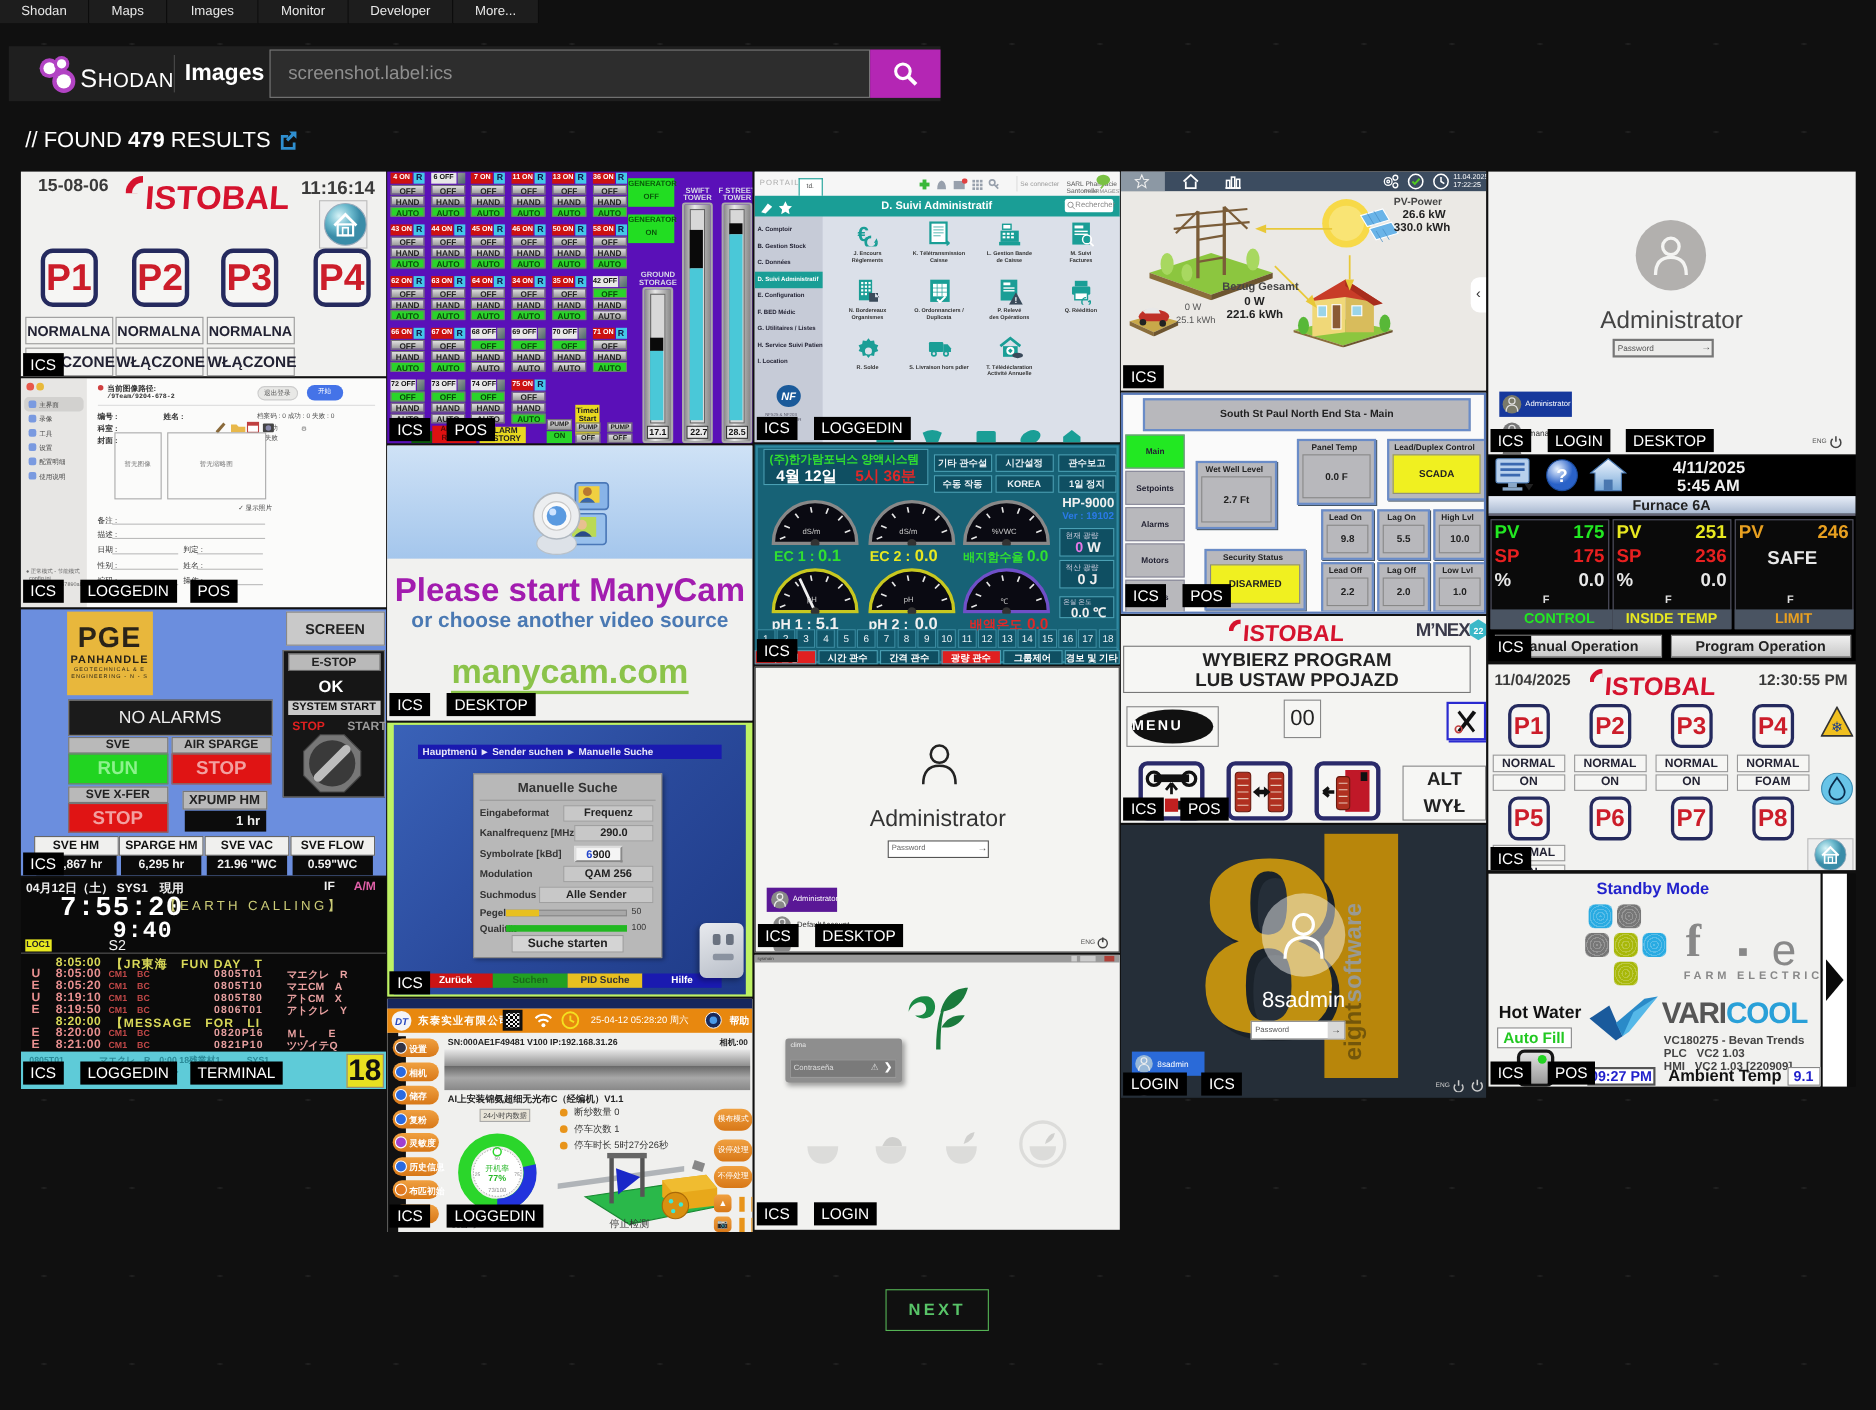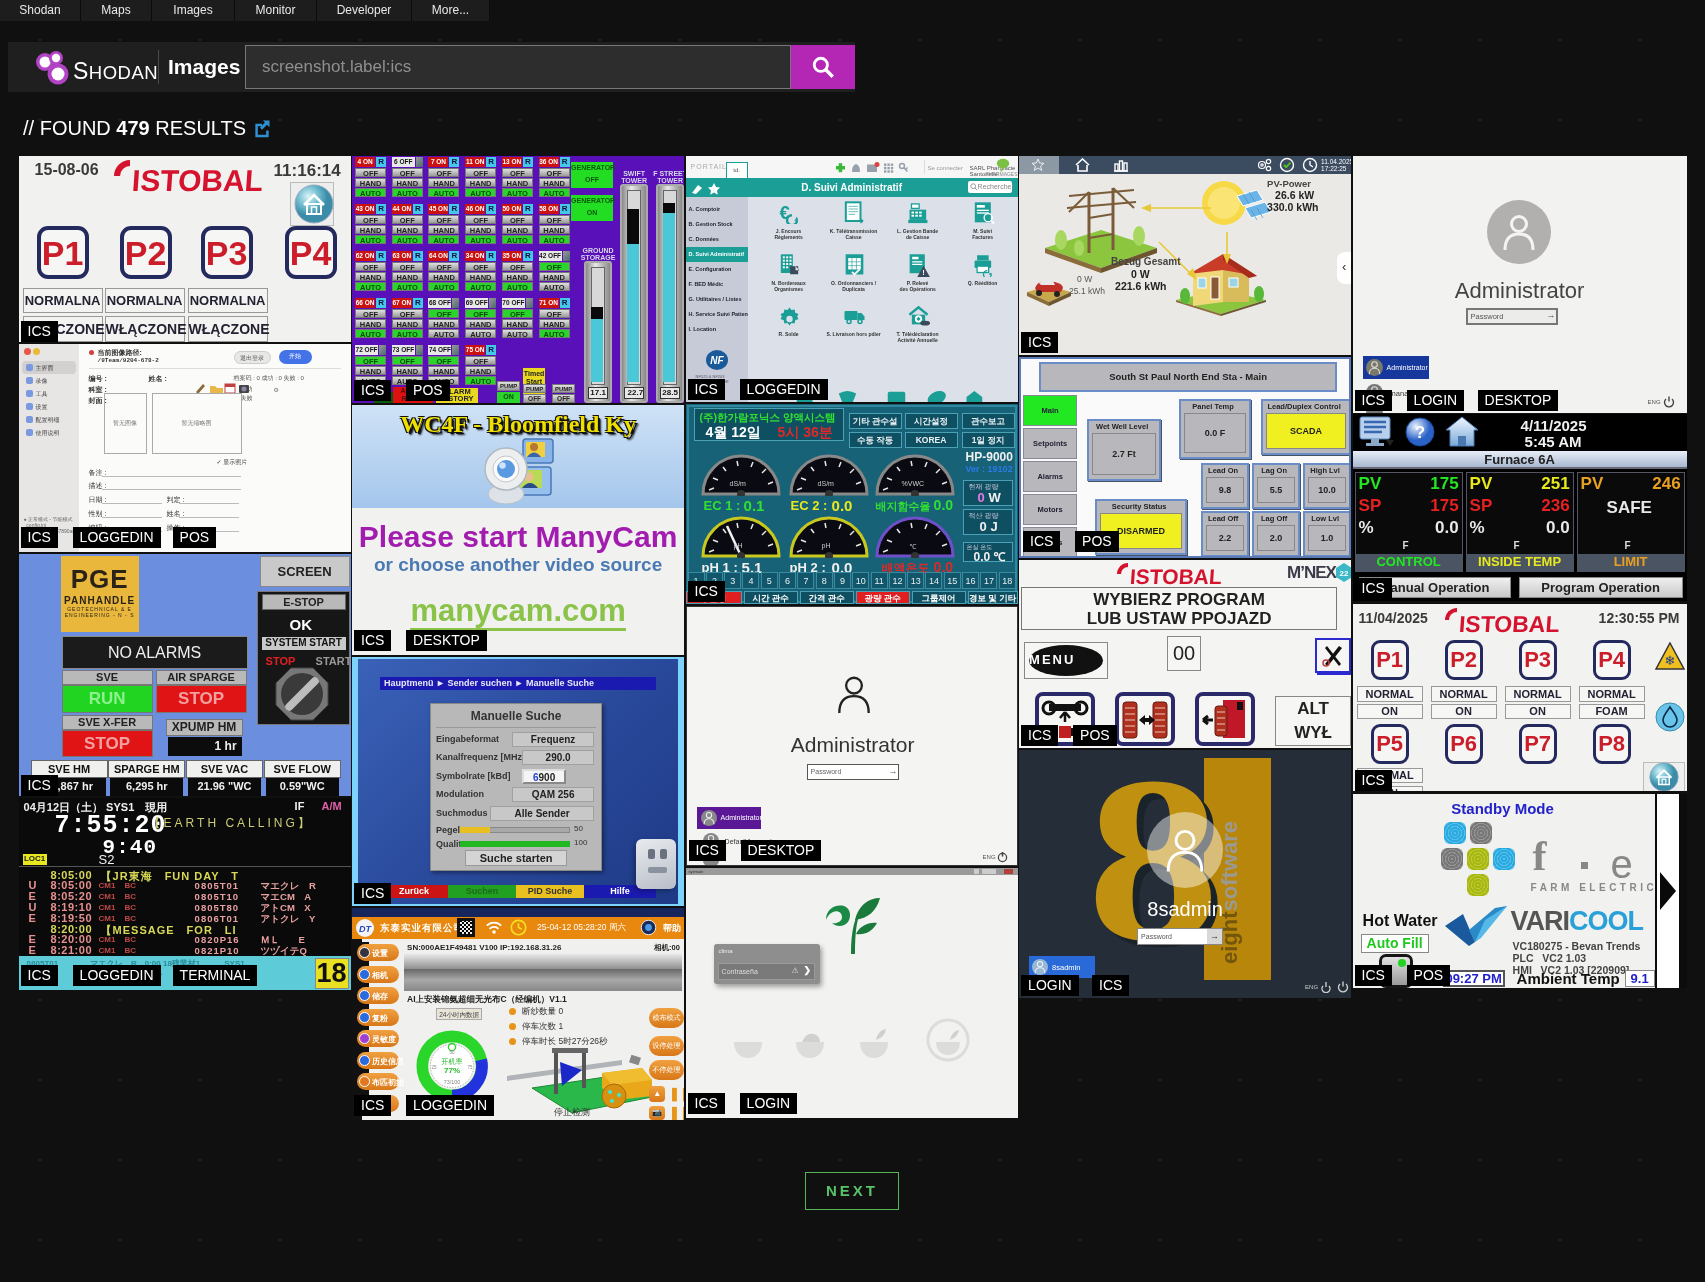--- a/index.html
+++ b/index.html
@@ -412,21 +412,20 @@
     <div class="ab" style="left:171px;top:212px;width:22px;height:28px;background:#e8d820;color:#222;font-size:7px;font-weight:bold;text-align:center;line-height:8px;padding-top:2px;">Timed<br>Start</div>
     <div class="ab" style="left:171px;top:228px;width:23px;height:9px;background:linear-gradient(180deg,#e0e0e0,#9a9a9a);color:#222;font-size:6px;font-weight:bold;text-align:center;line-height:8px;border:1px solid #777;">PUMP 2</div>
     <div class="ab" style="left:171px;top:238px;width:23px;height:9px;background:linear-gradient(180deg,#e0e0e0,#9a9a9a);color:#222;font-size:6.5px;font-weight:bold;text-align:center;line-height:8px;border:1px solid #777;">OFF</div>
     <div class="ab" style="left:200px;top:228px;width:23px;height:9px;background:linear-gradient(180deg,#e0e0e0,#9a9a9a);color:#222;font-size:6px;font-weight:bold;text-align:center;line-height:8px;border:1px solid #777;">PUMP 3</div>
     <div class="ab" style="left:200px;top:238px;width:23px;height:9px;background:linear-gradient(180deg,#e0e0e0,#9a9a9a);color:#222;font-size:6.5px;font-weight:bold;text-align:center;line-height:8px;border:1px solid #777;">OFF</div>
     <div class="tag" style="left:2px;bottom:2px">ICS</div>
     <div class="tag" style="left:54px;bottom:2px">POS</div>
   </div>
 <div class="tile" style="left:352.1px;top:405px;width:332px;height:249.5px;background:#f1f1ef">
     <div class="ab" style="left:0px;top:0px;width:332px;height:103px;background:linear-gradient(180deg,#cfe2f6,#a4c6ec)"></div>
-    <div class="ab" style="left:0px;top:6px;font-size:24px;color:#f0e000;width:332px;text-align:center;font-weight:bold;font-family:'Liberation Serif',serif;text-shadow:2px 2px 0 #111,-1px -1px 0 #111,1px -1px 0 #111,-1px 1px 0 #111,3px 3px 2px #111;">WC4F - Bloomfield Ky</div>
     <svg class="ab" style="left:131px;top:32px" width="74" height="70" viewBox="0 0 74 70">
       <rect x="40" y="2" width="30" height="24" rx="3" fill="#88b4e8" stroke="#4a78b8" stroke-width="1.5"></rect>
       <rect x="43" y="5" width="19" height="15" fill="#f0d040"></rect>
       <circle cx="51" cy="10" r="4" fill="#b87830"></circle>
       <path d="M44 20 q7 -9 14 0z" fill="#3a66a8"></path>
       <rect x="34" y="30" width="34" height="28" rx="3" fill="#98c0ec" stroke="#4a78b8" stroke-width="1.5"></rect>
       <rect x="37" y="33" width="22" height="18" fill="#bada55"></rect>
       <circle cx="46" cy="40" r="4.5" fill="#e8c090"></circle>
       <path d="M39 51 q8 -10 16 0z" fill="#2a4a88"></path>
       <ellipse cx="23" cy="57" rx="18" ry="10" fill="#dde2e8" stroke="#b8c0c8"></ellipse>
@@ -435,21 +434,21 @@
       <circle cx="23" cy="32" r="9" fill="#5a9ae0"></circle>
       <circle cx="19.5" cy="28.5" r="3.2" fill="#cfe4ff"></circle>
     </svg>
     <div class="ab" style="left:0px;top:103px;width:332px;height:147px;background:#f1f1ef"></div>
     <div class="ab" style="left:0px;top:115px;font-size:30px;color:#a21caf;width:332px;text-align:center;font-weight:bold;">Please start ManyCam</div>
     <div class="ab" style="left:0px;top:149px;font-size:19px;color:#4a79b3;width:332px;text-align:center;font-weight:bold;">or choose another video source</div>
     <div class="ab" style="left:0px;top:188px;font-size:31px;color:#8bc34a;width:332px;text-align:center;font-weight:bold;"><span style="border-bottom:3px solid #8bc34a">manycam.com</span></div>
     <div class="tag" style="left:2px;bottom:4px">ICS</div>
     <div class="tag" style="left:54px;bottom:4px">DESKTOP</div>
   </div>
-<div class="tile" style="left:352.1px;top:656.5px;width:332px;height:249px;background:#7dd3fc">
+<div class="tile" style="left:352.1px;top:656.5px;width:332px;height:249px;background:#bef264">
     <div class="ab" style="left:6px;top:2px;width:320px;height:245px;background:linear-gradient(135deg,#3a62b8 0%,#2a4a9c 50%,#1e3a86 100%)"></div>
     <div class="ab" style="left:28px;top:20px;width:276px;height:13px;background:#1a1ab0;color:#e8e8f8;font-size:9px;font-weight:bold;line-height:12px;padding-left:4px;">Hauptmenü ► Sender suchen ► Manuelle Suche</div>
     <div class="ab" style="left:78px;top:46px;width:172px;height:168px;background:#b8b8b8;border:1px solid #888;box-shadow:2px 2px 4px rgba(0,0,0,.4)"></div>
     <div class="ab" style="left:78px;top:52px;font-size:12px;color:#333;width:172px;text-align:center;font-weight:bold">Manuelle Suche</div>
     <div class="ab" style="left:84px;top:70px;width:160px;height:1px;background:#999"></div>
     <div class="ab" style="left:84px;top:77px;font-size:9px;color:#333;font-weight:bold">Eingabeformat</div>
     <div class="ab" style="top:75px;height:15px;left:160px;width:82px;background:#c8c8c8;border:1px solid #a0a0a0;color:#222;font-size:10px;font-weight:bold;text-align:center;line-height:13px;position:absolute">Frequenz</div>
     <div class="ab" style="left:84px;top:95.5px;font-size:9px;color:#333;font-weight:bold">Kanalfrequenz [MHz]</div>
     <div class="ab" style="top:93.5px;height:15px;left:170px;width:72px;background:#c8c8c8;border:1px solid #a0a0a0;color:#222;font-size:10px;font-weight:bold;text-align:center;line-height:13px;position:absolute">290.0</div>
     <div class="ab" style="left:84px;top:114.0px;font-size:9px;color:#333;font-weight:bold">Symbolrate [kBd]</div>
@@ -1305,21 +1304,21 @@
     <div class="ab" style="left:172px;top:19px;font-size:15px;color:#f0f0f0;font-weight:bold">5:45 AM</div>
     <div class="ab" style="left:0px;top:37px;width:334px;height:18px;background:linear-gradient(180deg,#e8eef8,#a8b8d0);color:#222;font-size:13px;text-align:center;line-height:17px;font-weight:bold;border-bottom:2px solid #667;">Furnace 6A</div>
     <div class="ab" style="left:2px;top:58px;width:108px;height:100px;background:#0a0a0a;border:1px solid #556"></div>
     <div class="ab" style="left:6px;top:60px;font-size:17px;color:#22e822;font-weight:bold">PV</div>
     <div class="ab" style="left:68px;top:60px;font-size:17px;color:#22e822;font-weight:bold;width:38px;text-align:right;position:absolute">175</div>
     <div class="ab" style="left:6px;top:82px;font-size:17px;color:#e82020;font-weight:bold">SP</div>
     <div class="ab" style="left:68px;top:82px;font-size:17px;color:#e82020;font-weight:bold;width:38px;text-align:right">175</div>
     <div class="ab" style="left:6px;top:104px;font-size:17px;color:#e8e8e8;font-weight:bold">%</div>
     <div class="ab" style="left:68px;top:104px;font-size:17px;color:#e8e8e8;font-weight:bold;width:38px;text-align:right">0.0</div>
     <div class="ab" style="left:50px;top:126px;font-size:10px;color:#ddd;font-weight:bold">F</div>
-    <div class="ab" style="left:2px;top:140px;width:108px;height:18px;background:#4a5462;color:#22e822;font-size:13px;text-align:center;line-height:16px;font-weight:bold;">CONTROL</div>
+    <div class="ab" style="left:2px;top:140px;width:126px;height:18px;background:#4a5462;color:#22e822;font-size:13px;text-align:center;line-height:16px;font-weight:bold;">CONTROL</div>
     <div class="ab" style="left:113px;top:58px;width:108px;height:100px;background:#0a0a0a;border:1px solid #556"></div>
     <div class="ab" style="left:117px;top:60px;font-size:17px;color:#e8e820;font-weight:bold">PV</div>
     <div class="ab" style="left:179px;top:60px;font-size:17px;color:#e8e820;font-weight:bold;width:38px;text-align:right;position:absolute">251</div>
     <div class="ab" style="left:117px;top:82px;font-size:17px;color:#e82020;font-weight:bold">SP</div>
     <div class="ab" style="left:179px;top:82px;font-size:17px;color:#e82020;font-weight:bold;width:38px;text-align:right">236</div>
     <div class="ab" style="left:117px;top:104px;font-size:17px;color:#e8e8e8;font-weight:bold">%</div>
     <div class="ab" style="left:179px;top:104px;font-size:17px;color:#e8e8e8;font-weight:bold;width:38px;text-align:right">0.0</div>
     <div class="ab" style="left:161px;top:126px;font-size:10px;color:#ddd;font-weight:bold">F</div>
     <div class="ab" style="left:113px;top:140px;width:108px;height:18px;background:#4a5462;color:#e8e820;font-size:13px;text-align:center;line-height:16px;font-weight:bold;">INSIDE TEMP</div>
     <div class="ab" style="left:224px;top:58px;width:108px;height:100px;background:#0a0a0a;border:1px solid #556"></div>

